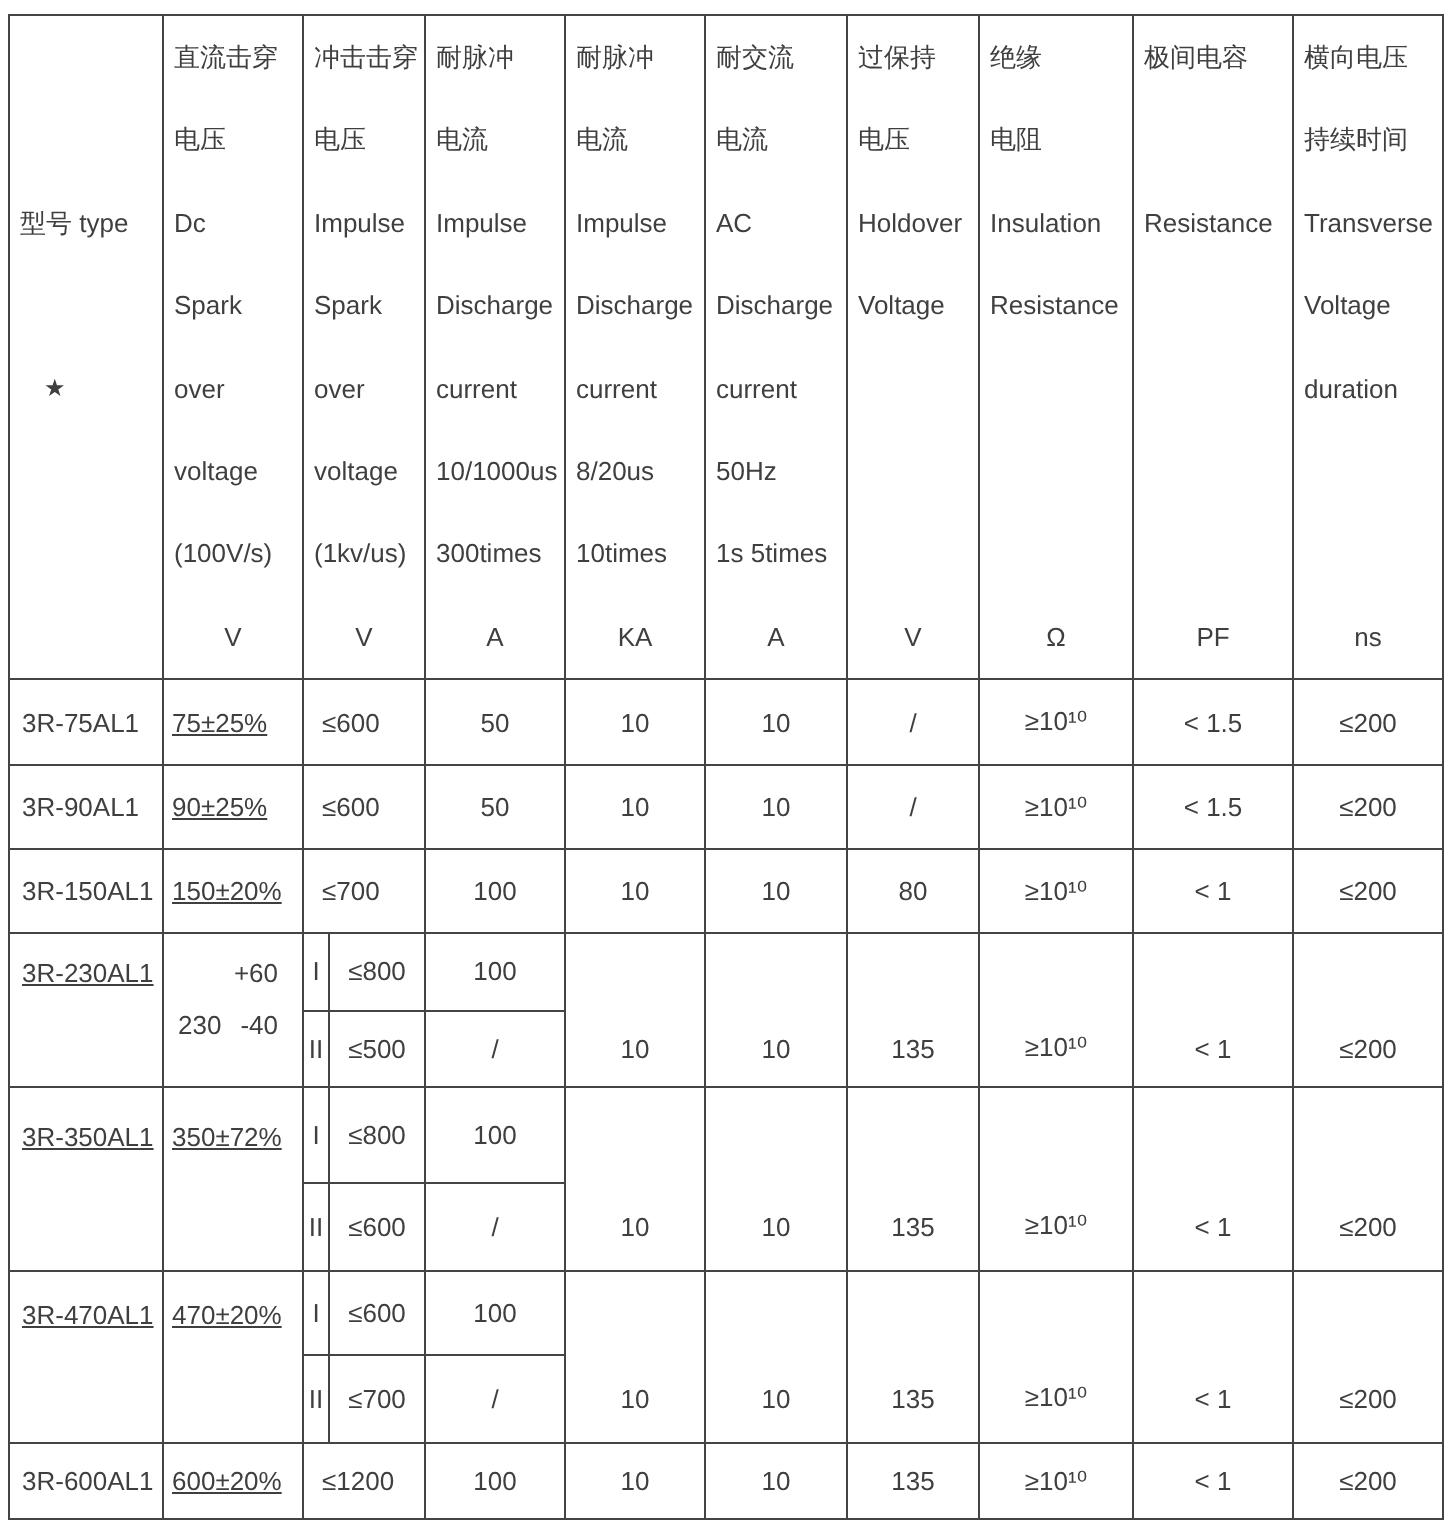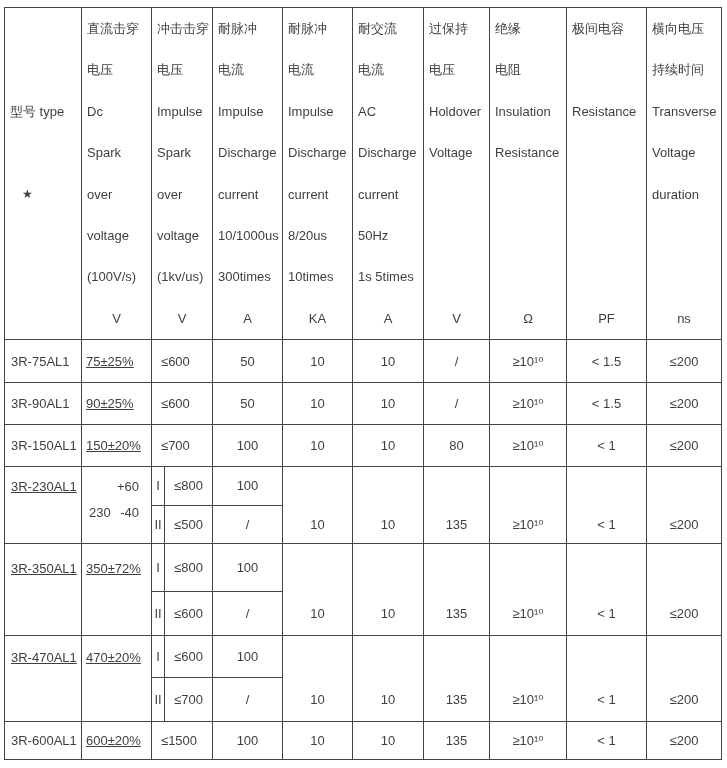--- a/index.html
+++ b/index.html
@@ -301,21 +301,21 @@
   </tr>
   <tr style="height:44px">
     <td>II</td>
     <td>≤700</td>
     <td>/</td>
   </tr>
 
   <tr style="height:38px">
     <td class="model">3R-600AL1</td>
     <td class="dc">600±20%</td>
-    <td class="impL" colspan="2">≤1500</td>
+    <td class="impL" colspan="2">≤1200</td>
     <td>100</td>
     <td>10</td>
     <td>10</td>
     <td>135</td>
     <td>≥10¹⁰</td>
     <td>&lt; 1</td>
     <td>≤200</td>
   </tr>
 
   </tbody>

